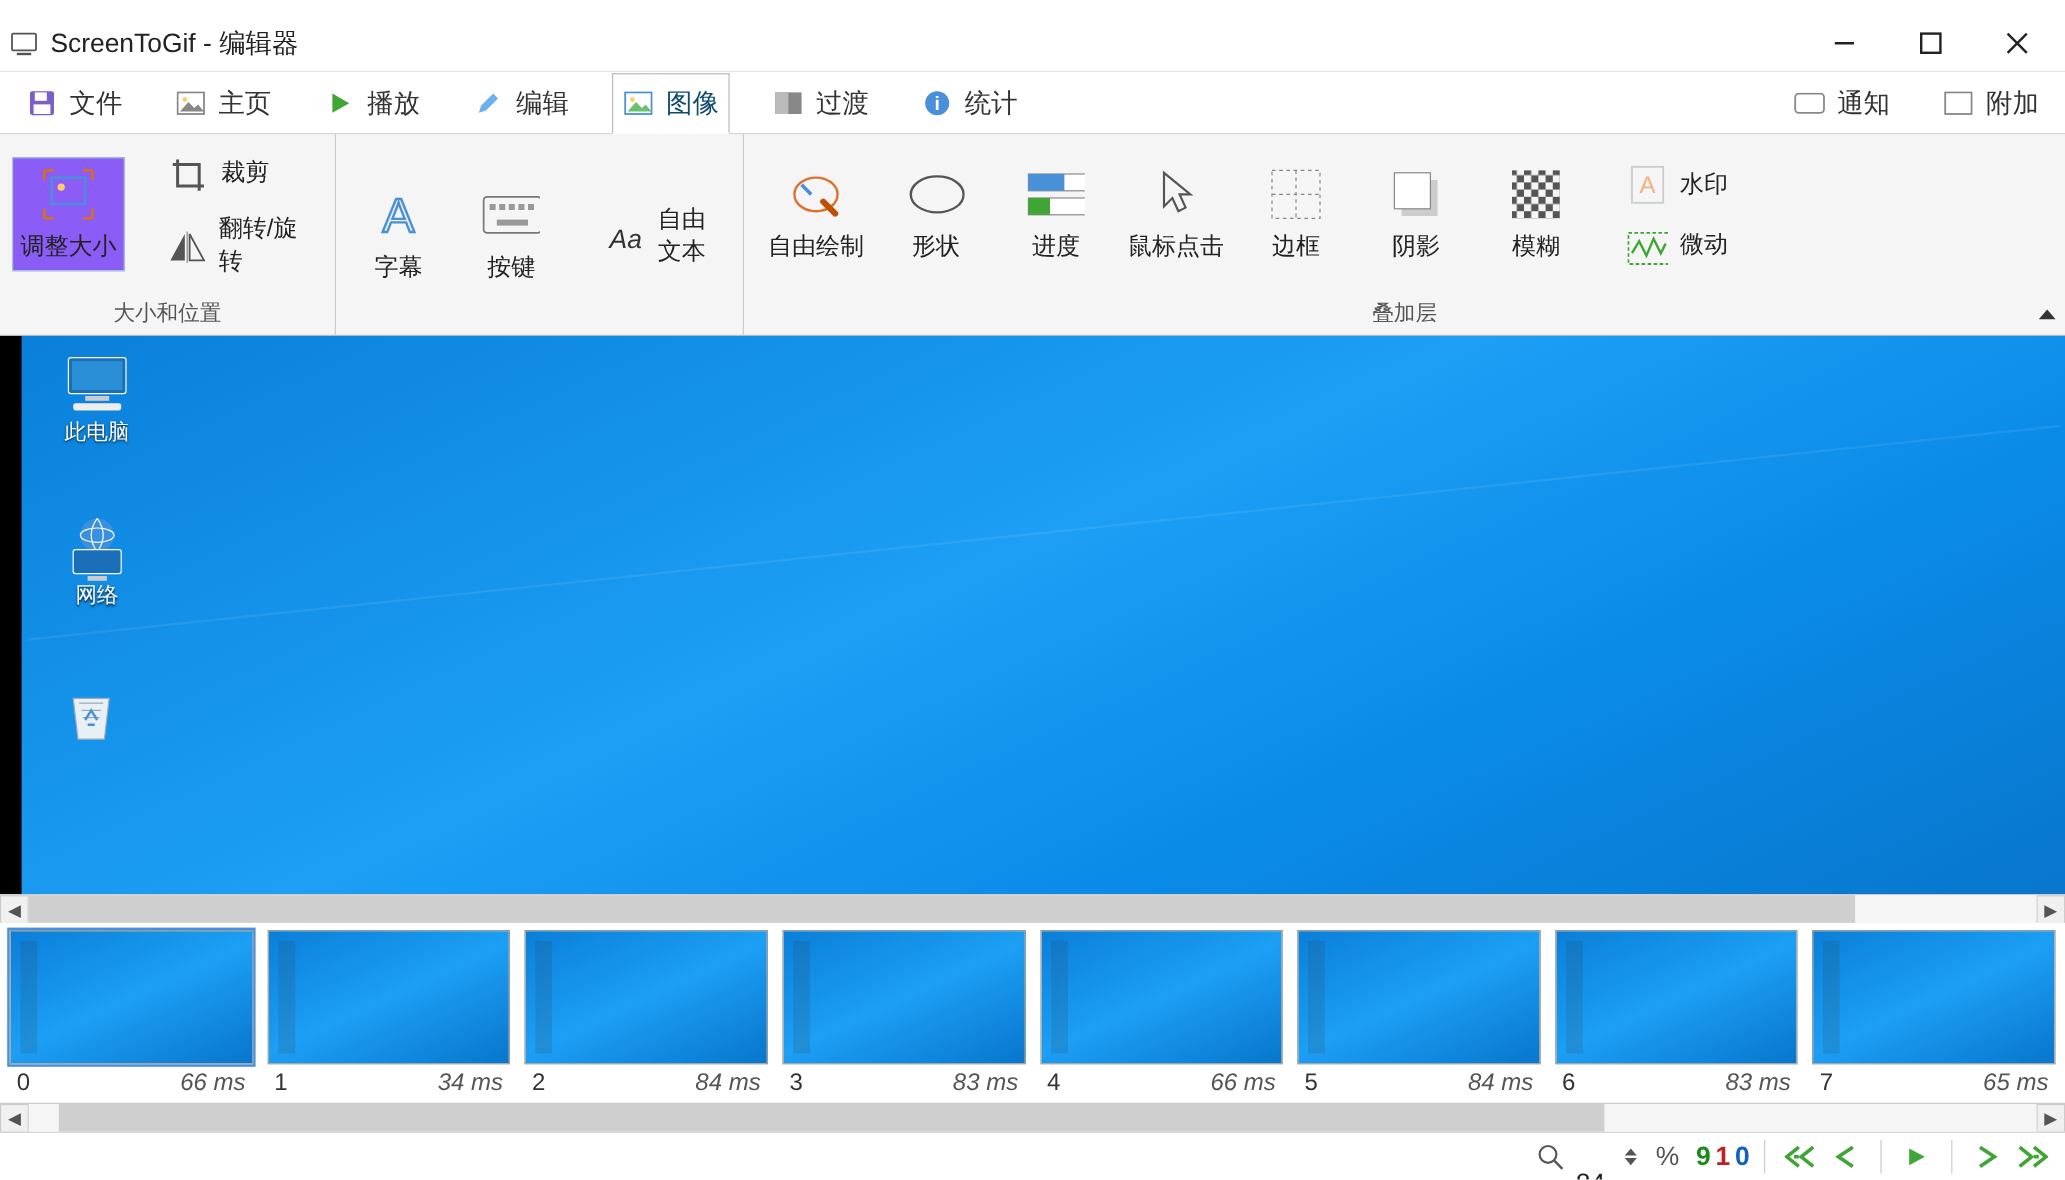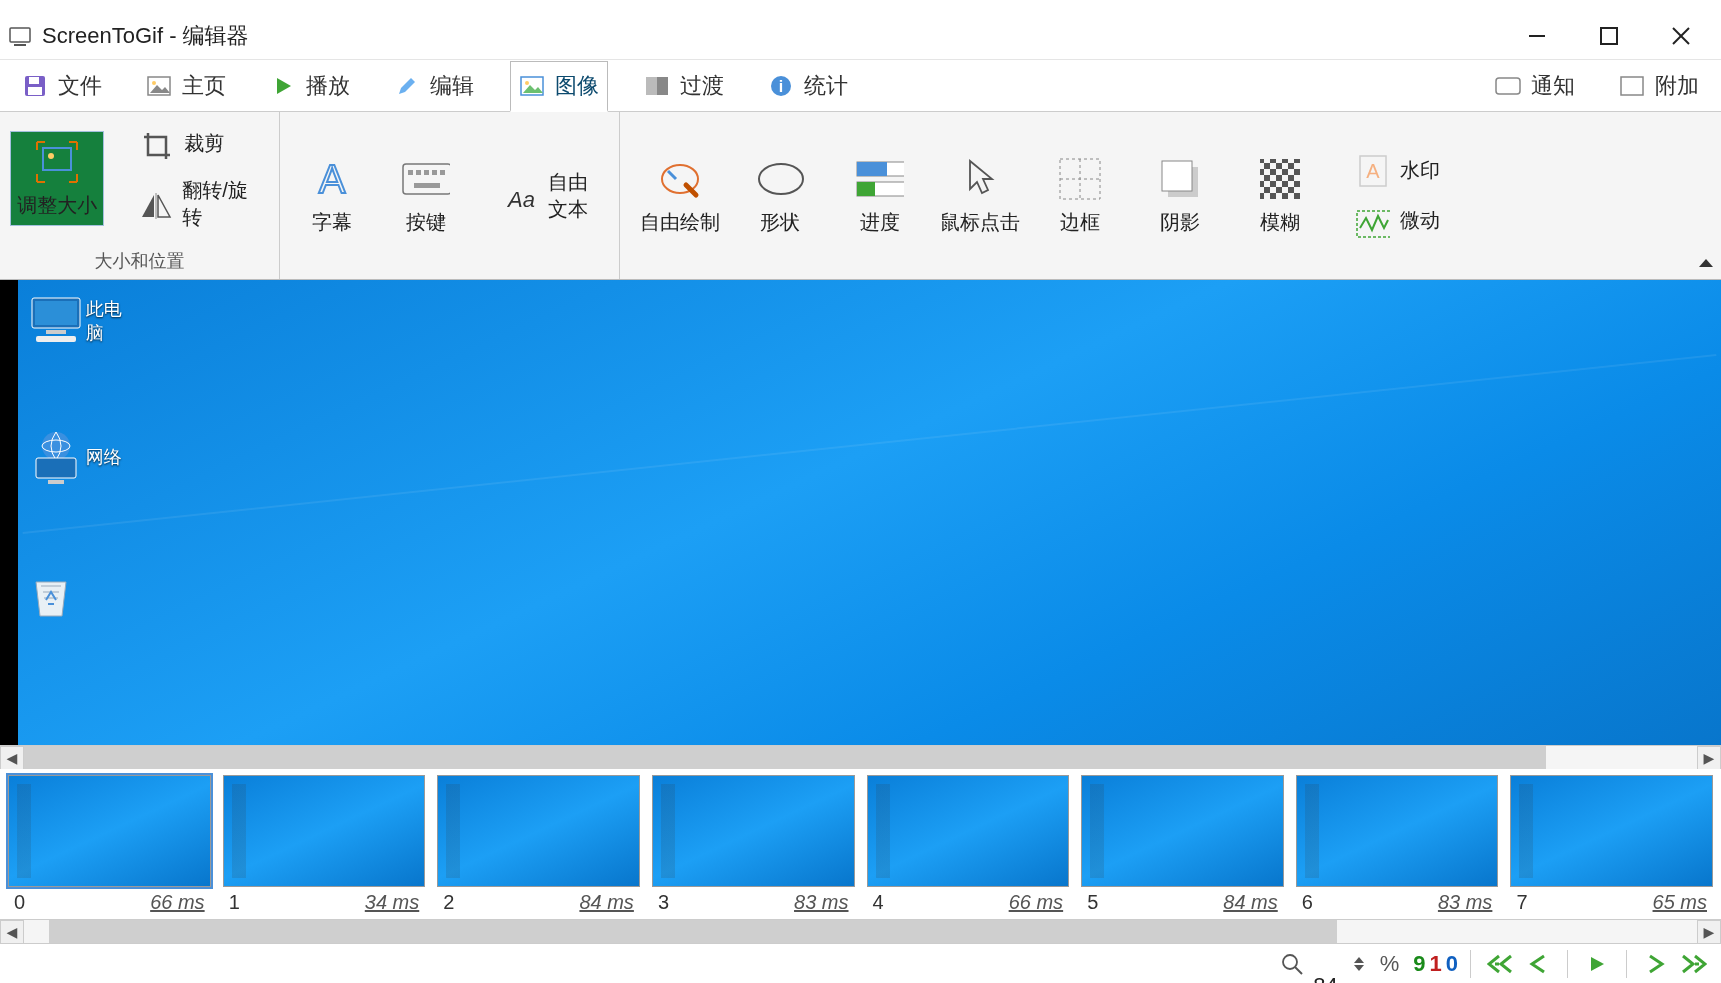--- a/index.html
+++ b/index.html
@@ -15,46 +15,46 @@
 .tab { display: flex; align-items: center; gap: 10px; font-size: 22px; color: #333; height: 100%; padding: 0 8px; cursor: pointer; }
 .tab.active { border: 1px solid #bbb; border-bottom: 2px solid #fff; background: #fff; position: relative; top: 1px; }
 .tab .ticon { width: 26px; height: 26px; display: flex; align-items: center; justify-content: center; }
 .tabbar .spacer { flex: 1; }
 
 .ribbon { height: 168px; background: #f5f5f5; border-bottom: 1px solid #bbb; display: flex; position: relative; }
 .rgroup { display: flex; flex-direction: column; border-right: 1px solid #ccc; }
 .rgroup .body { flex: 1; display: flex; align-items: center; padding: 6px 10px; gap: 10px; }
 .rgroup .caption { text-align: center; font-size: 18px; color: #555; padding: 4px 0 6px; }
 .big-btn { display: flex; flex-direction: column; align-items: center; justify-content: center; width: 100px; padding: 6px; cursor: pointer; gap: 6px; }
-.big-btn.sel { background: #15803d; border: 1px solid #a3c0de; }
+.big-btn.sel { background: #8b5cf6; border: 1px solid #a3c0de; }
 .big-btn .bi { width: 48px; height: 48px; display: flex; align-items: center; justify-content: center; }
 .big-btn .bl { font-size: 20px; color: #222; text-align: center; }
 .small-btn { display: flex; align-items: center; gap: 10px; padding: 6px 10px; cursor: pointer; font-size: 20px; color: #222; }
 .small-btn .si { width: 34px; height: 34px; display: flex; align-items: flex-end; justify-content: center; margin-left: 16px; }
 .vstack { display: flex; flex-direction: column; gap: 4px; }
 .ribbon-collapse { position: absolute; right: 6px; bottom: 2px; cursor: pointer; }
 
 .canvas-area { flex: 1; display: flex; flex-direction: column; background: #fff; }
 .canvas { flex: 1; background: black; display: flex; overflow: hidden; }
 .desktop { width: 100%; height: 100%; background: linear-gradient(155deg, #0a7fd9 0%, #1c9ff5 45%, #0a8be8 70%, #0876cc 100%); position: relative; }
 .desktop::after { content: ""; position: absolute; left: 0; top: 35%; right: 0; height: 2px; background: rgba(255,255,255,0.08); transform: rotate(-6deg); }
-.dicon { position: absolute; display: flex; align-items: center; width: 110px; color: #fff; font-size: 18px; text-shadow: 0 1px 2px rgba(0,0,0,.8); }
+.dicon { position: absolute; display: flex; flex-direction: column; align-items: center; width: 110px; color: #fff; font-size: 18px; text-shadow: 0 1px 2px rgba(0,0,0,.8); }
 .dicon .dimg { width: 60px; height: 50px; margin-bottom: 4px; }
 .hscroll { height: 24px; background: #f0f0f0; display: flex; align-items: center; border-top: 1px solid #ccc; }
 .hscroll .arrow { width: 24px; height: 24px; display: flex; align-items: center; justify-content: center; background: #f0f0f0; border: 1px solid #ccc; cursor: pointer; font-size: 14px; color: #555; }
 .hscroll .track { flex: 1; height: 100%; background: #f5f5f5; position: relative; }
 .hscroll .thumb { position: absolute; height: 100%; background: #cfcfcf; }
 
 .timeline { height: 150px; display: flex; gap: 12px; padding: 6px 8px 0; overflow: hidden; background: #fff; }
 .frame { width: 222px; display: flex; flex-direction: column; cursor: pointer; }
 .frame.sel .thumb-img { outline: 2px solid #4a90d9; }
 .thumb-img { width: 100%; height: 112px; background: linear-gradient(155deg, #0a7fd9, #1c9ff5 50%, #0876cc); border: 1px solid #999; position: relative; }
 .thumb-img::before { content: ""; position: absolute; left: 8px; top: 8px; bottom: 8px; width: 14px; background: linear-gradient(#333, #333); opacity: 0.15; }
 .frame .meta { display: flex; justify-content: space-between; font-size: 20px; color: #333; padding: 4px 6px 0; }
-.frame .meta .dur { font-style: italic; color: #555; text-decoration: underline; }
+.frame .meta .dur { font-style: italic; color: #555; }
 
 .statusbar { height: 40px; border-top: 1px solid #ccc; display: flex; align-items: center; justify-content: flex-end; padding: 0 10px; gap: 4px; font-size: 22px; background: #fff; }
 .statusbar .sep { width: 1px; height: 28px; background: #ccc; margin: 0 8px; }
 .sbtn { width: 34px; height: 34px; display: flex; align-items: center; justify-content: center; cursor: pointer; }
 .zoom-val { font-size: 22px; color: #222; margin-top: 44px; }
 .pct { color: #555; }
 .cnt9 { color: #1a8a1a; font-weight: 600; }
 .cnt1 { color: #c02020; font-weight: 600; }
 .cnt0 { color: #1060c0; font-weight: 600; }
 </style>
@@ -337,20 +337,21 @@
           <span class="si">
               <svg width="36" height="28">
                 <rect x="1" y="1" width="34" height="26" fill="none" stroke="#3fa535" stroke-width="1.5" stroke-dasharray="3,2"></rect>
                 <path d="M4 18 L10 8 L16 20 L22 6 L28 18 L32 10" fill="none" stroke="#3fa535" stroke-width="2"></path>
               </svg>
             </span>
           <span>微动</span>
         </div>
       </div>
     </div>
+    <div class="caption">叠加层</div>
   </div>
   <span class="ribbon-collapse"><svg width="18" height="18">
         <path d="M2 12 L9 4 L16 12" fill="#333"></path>
       </svg></span>
 </div>
 
 <div class="canvas-area">
   <div class="canvas">
     <div style="width:18px;background:#000"></div>
     <div class="desktop">

